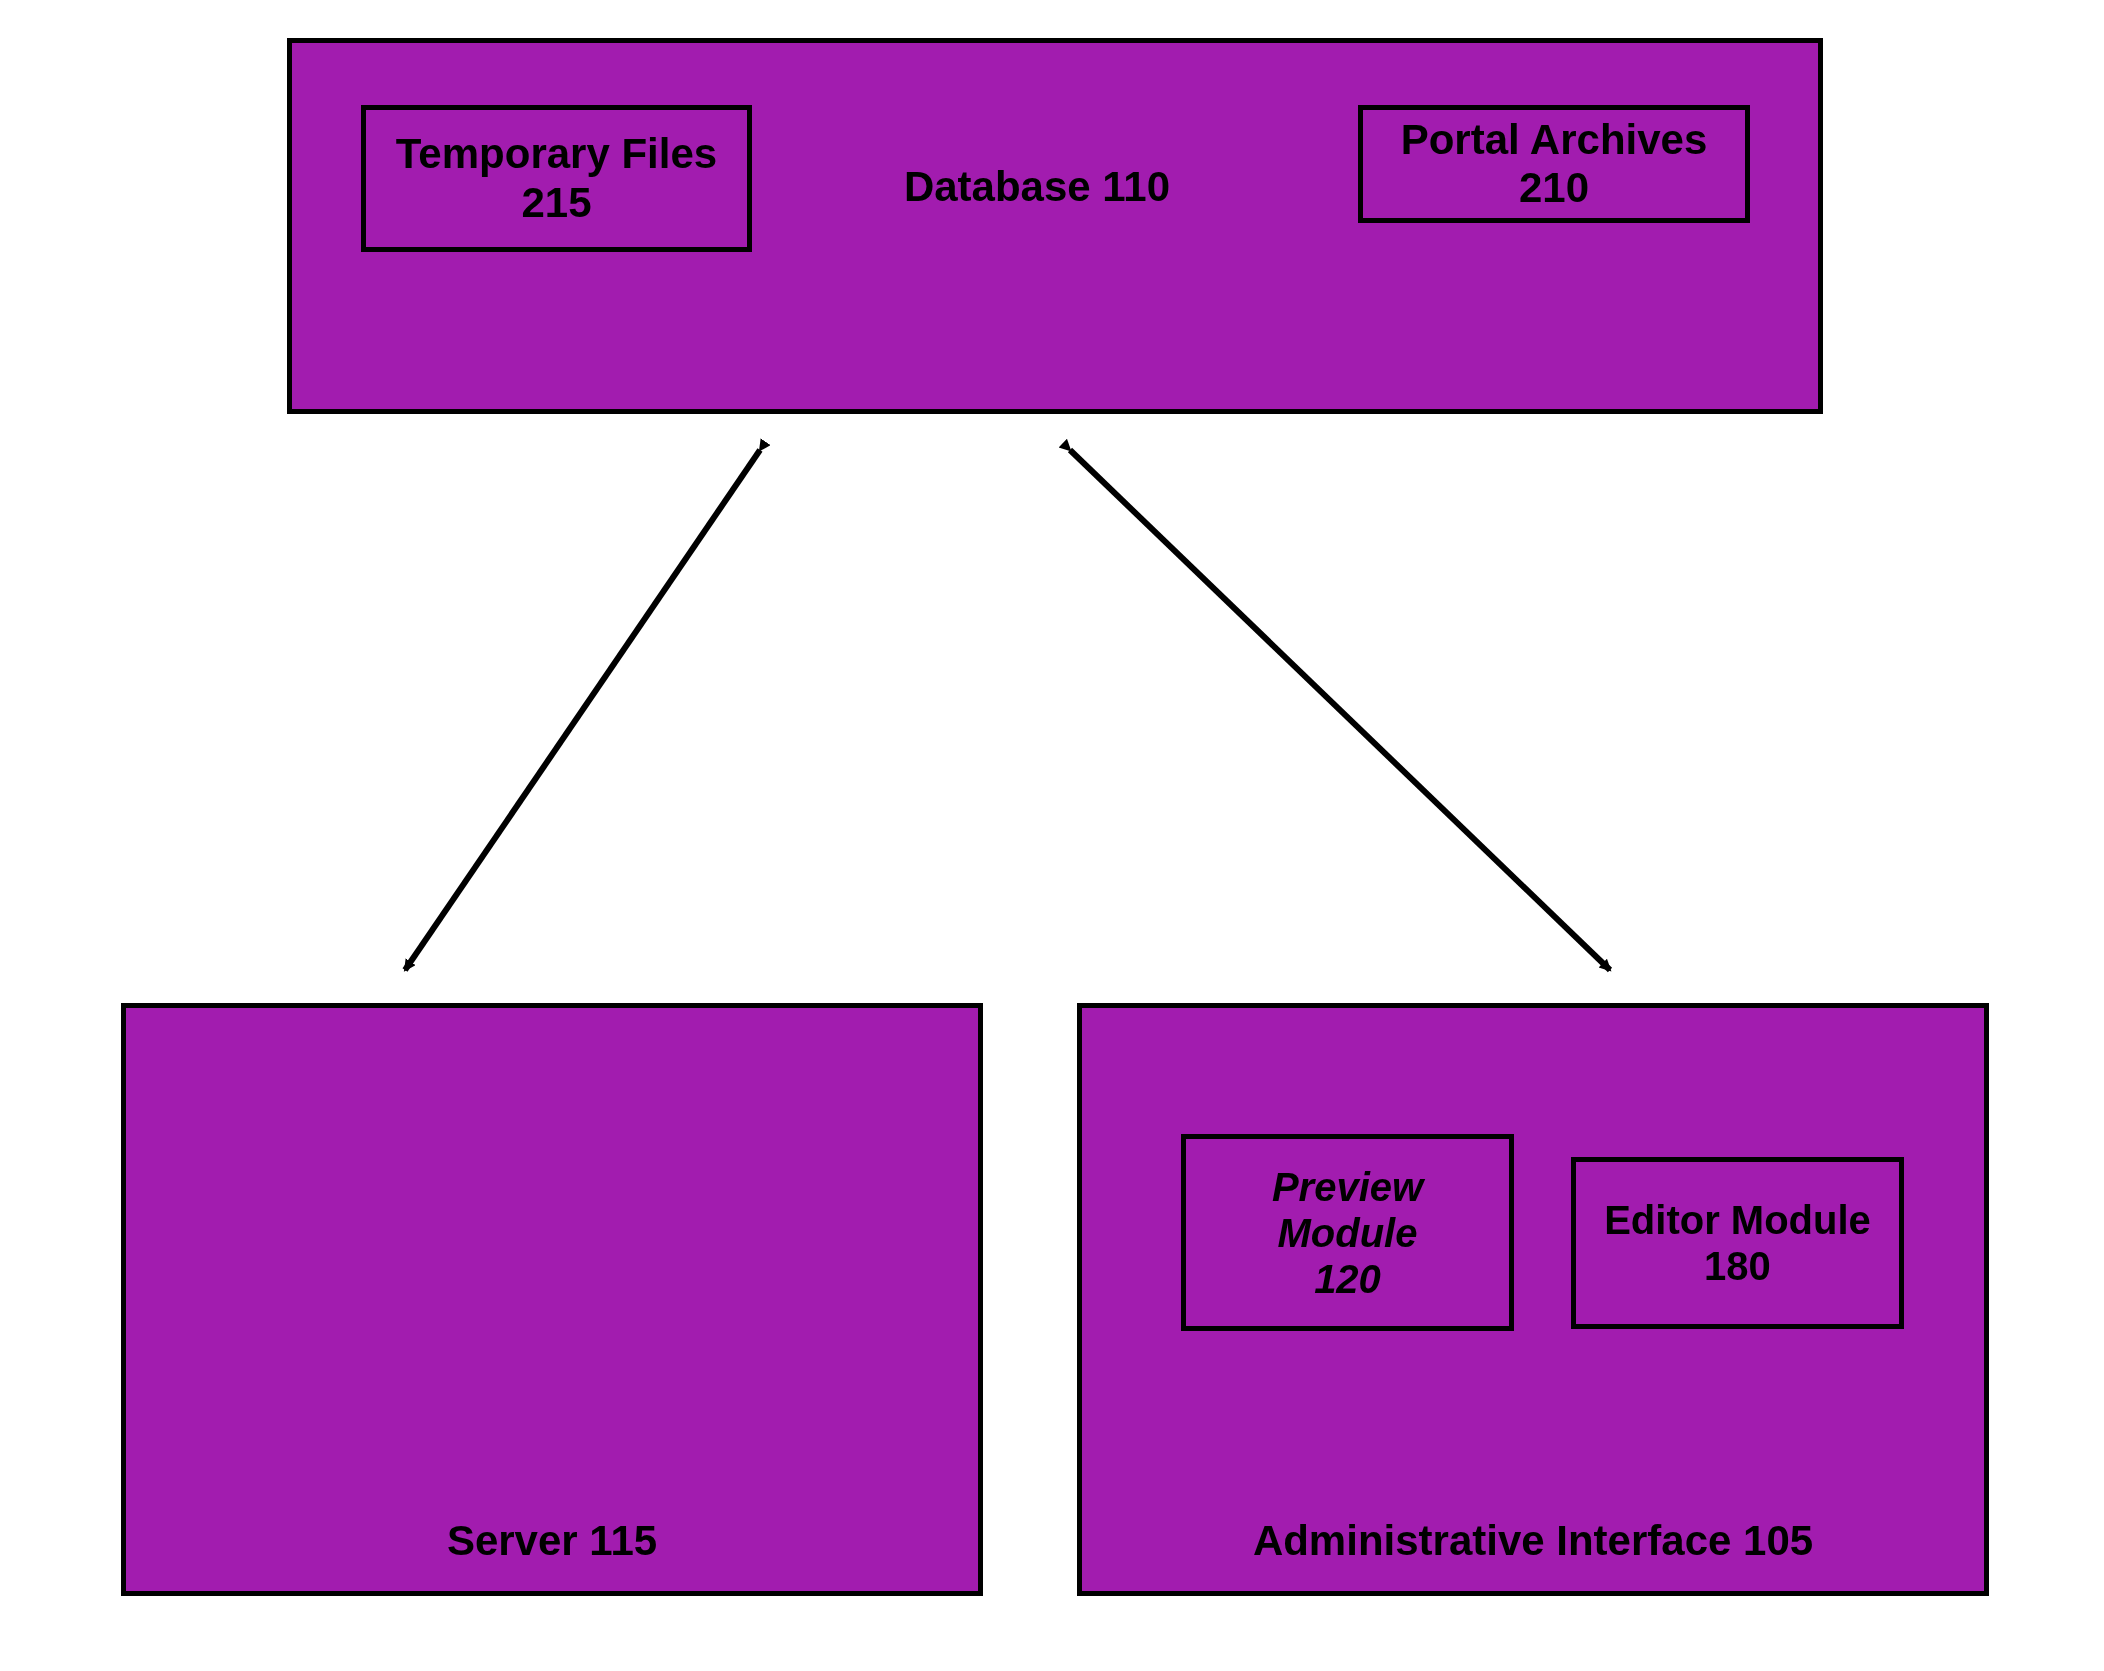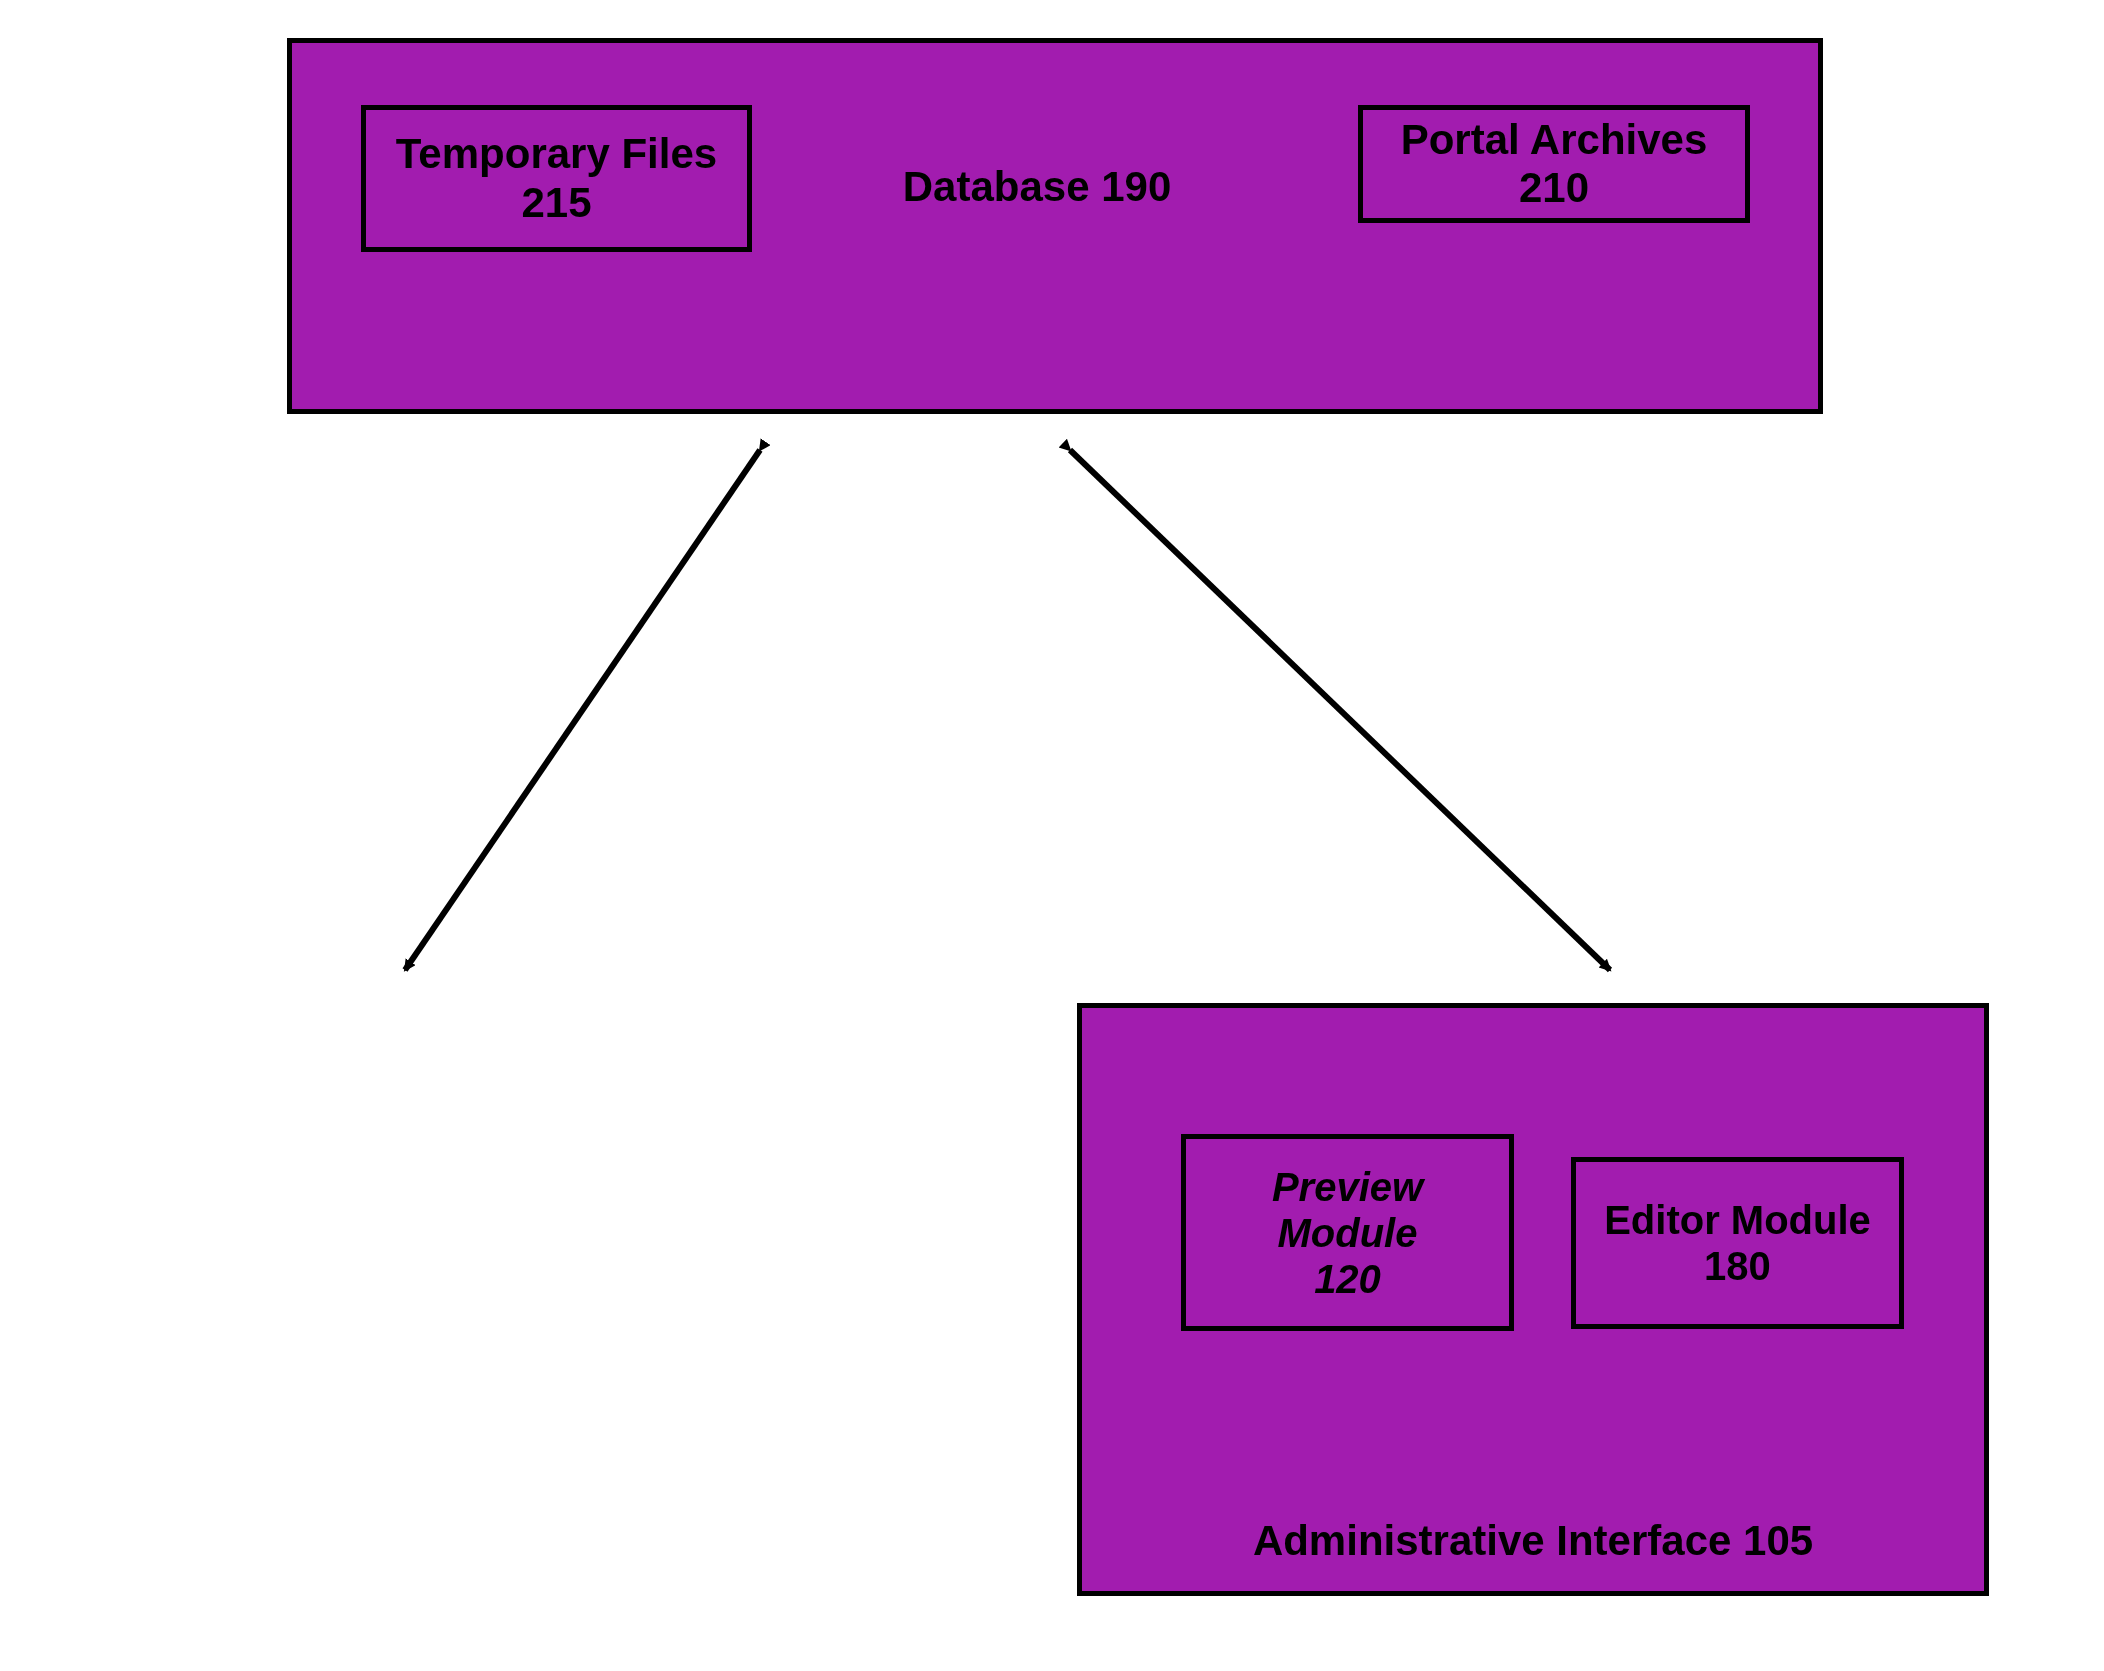--- a/index.html
+++ b/index.html
@@ -46,30 +46,33 @@
 
   <div class="box" style="left:287px; top:38px; width:1536px; height:376px; display:block;">
 
     <div class="box fs-big" style="left:69px; top:62px; width:391px; height:147px;">
       <div>
         <span>Temporary Files</span><br>
         <span>215</span>
       </div>
     </div>
 
-    <div class="lbl fs-big" style="left:565px; top:120px; width:360px;">Database 190</div>
+    <div class="lbl fs-big" style="left:565px; top:120px; width:360px;">Database 110</div>
 
     <div class="box fs-big" style="left:1066px; top:62px; width:392px; height:118px;">
       <div>
         <span>Portal Archives</span><br>
         <span>210</span>
       </div>
     </div>
   </div>
 
+  <div class="box" style="left:121px; top:1003px; width:862px; height:593px; display:block;">
+    <div class="lbl fs-big" style="left:0; right:0; bottom:26px; width:100%;">Server 115</div>
+  </div>
 
   <div class="box" style="left:1077px; top:1003px; width:912px; height:593px; display:block;">
 
     <div class="box fs-med" style="left:99px; top:126px; width:333px; height:197px;font-style:italic;">
       <div>
         <span>Preview</span><br>
         <span>Module</span><br>
         <span>120</span>
       </div>
     </div>

